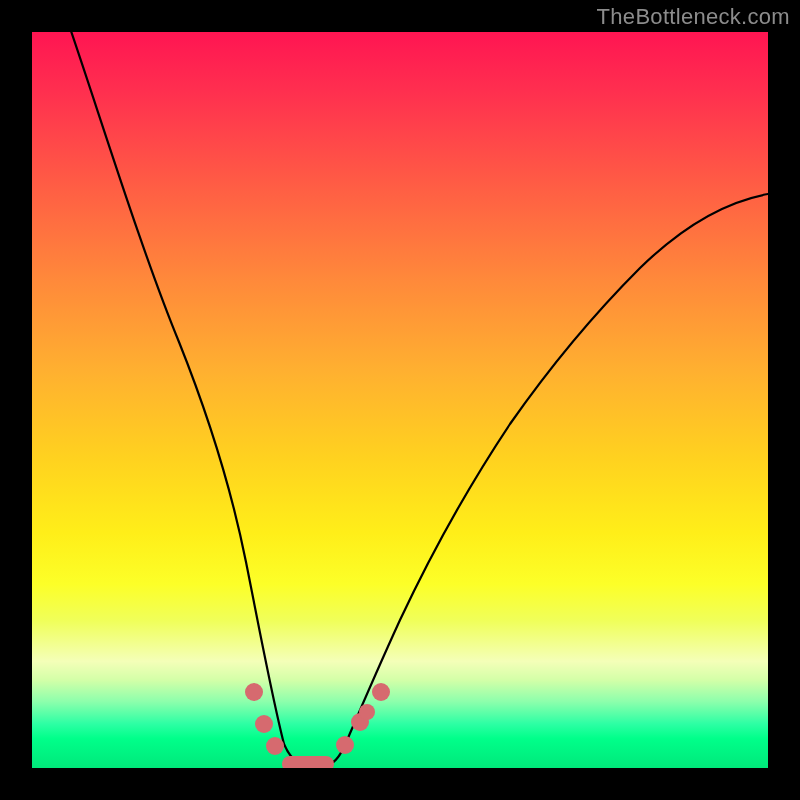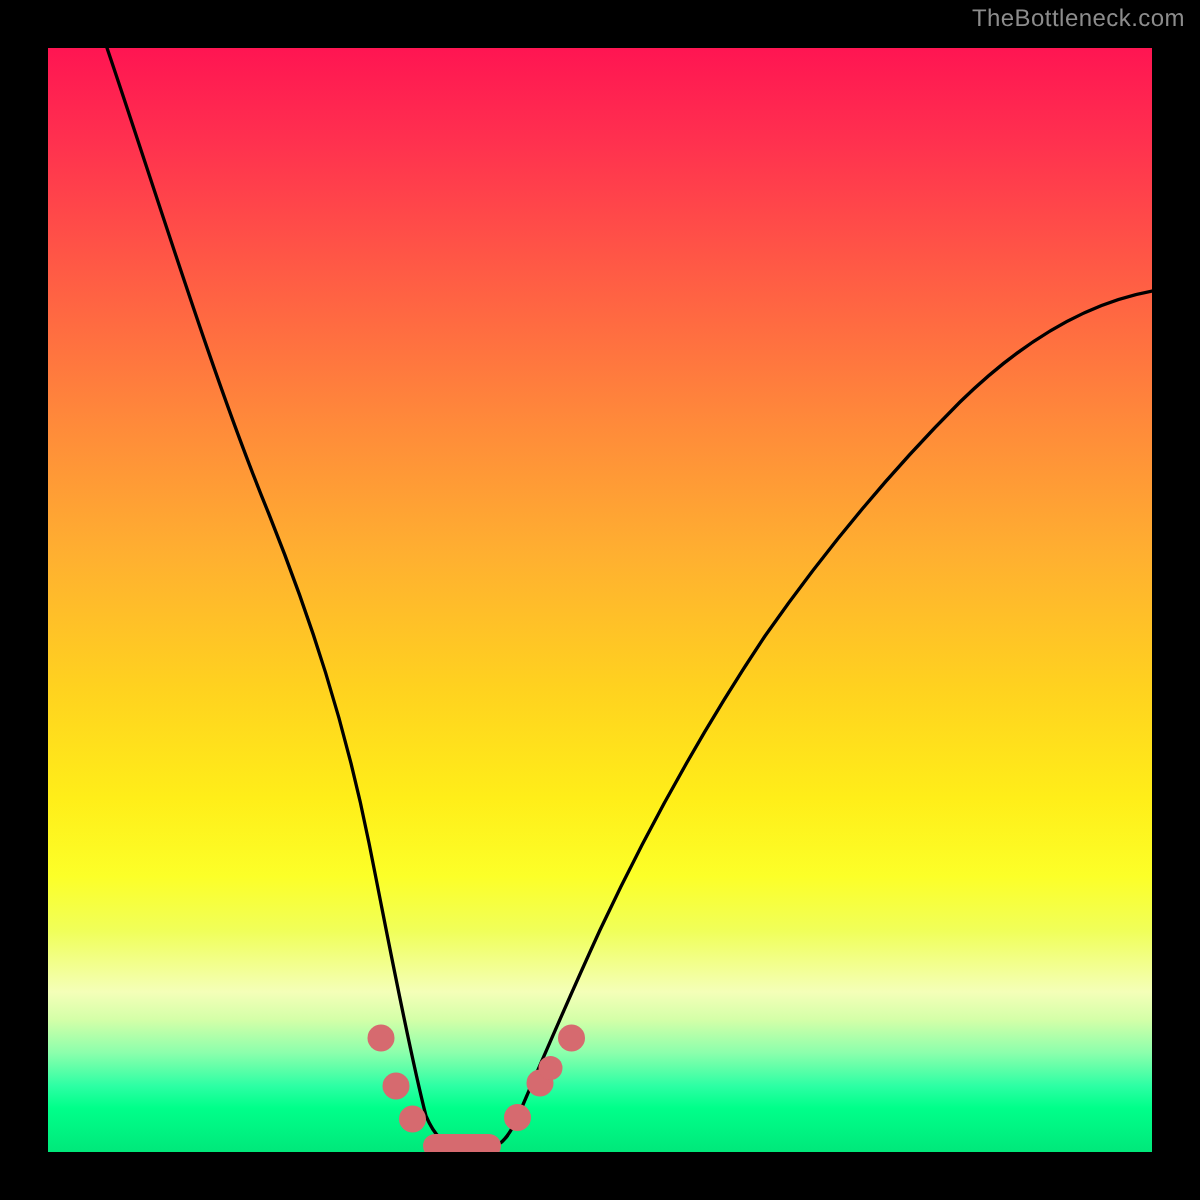--- a/index.html
+++ b/index.html
@@ -15,21 +15,21 @@
     position: relative;
     width: 800px;
     height: 800px;
     background: #000;
   }
   .watermark {
     position: absolute;
     top: 4px;
     right: 10px;
     color: #8c8c8c;
-    font-size: 16px;
+    font-size: 22px;
     font-weight: 500;
     letter-spacing: 0.3px;
     z-index: 20;
   }
   .plot {
     position: absolute;
     left: 32px;
     top: 32px;
     width: 736px;
     height: 736px;

